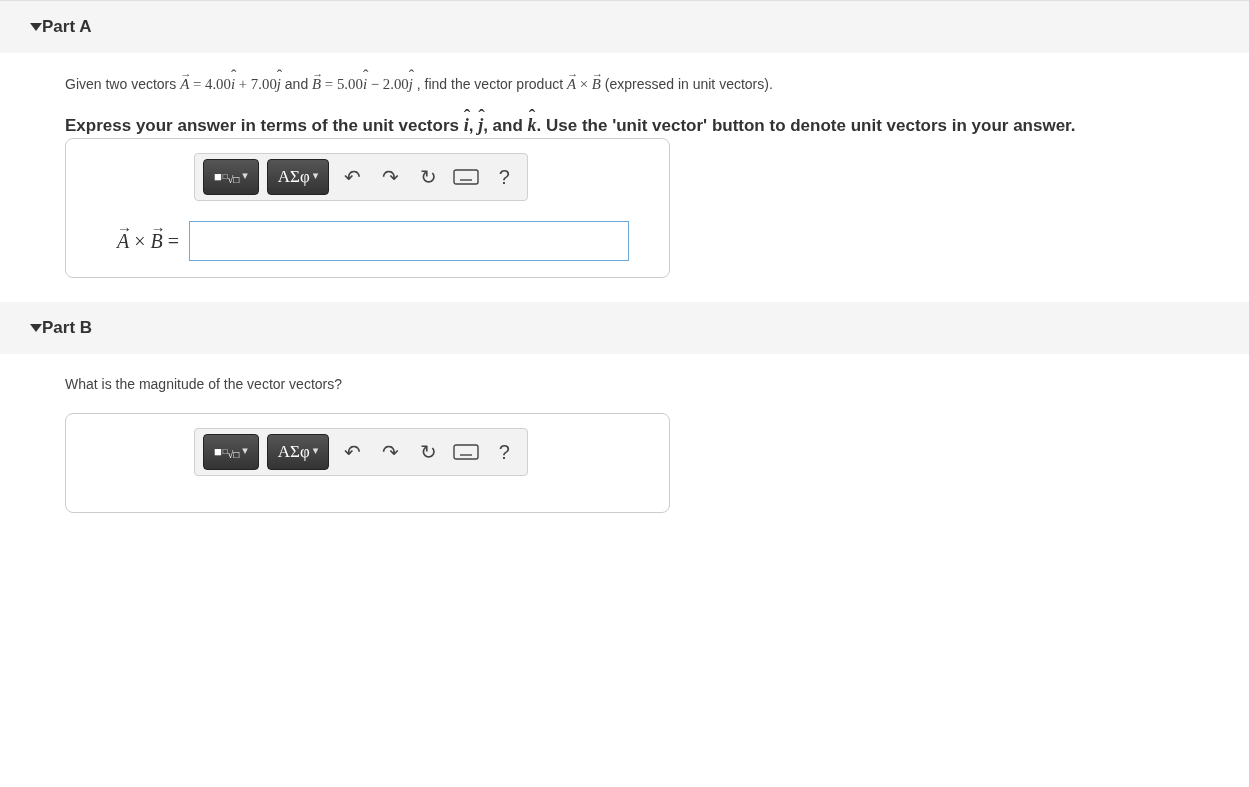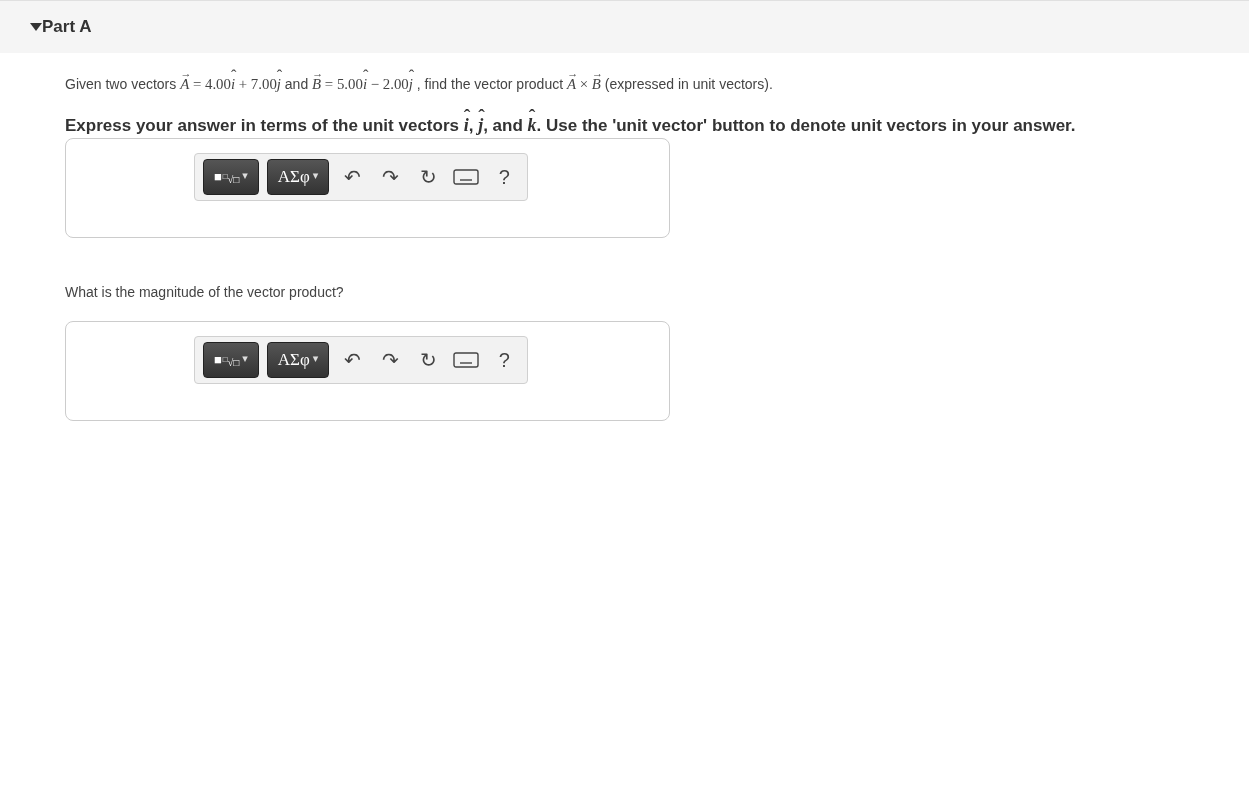--- a/index.html
+++ b/index.html
@@ -230,27 +230,37 @@
               <line x1="17" y1="5" x2="17" y2="5"></line>
               <line x1="21" y1="5" x2="21" y2="5"></line>
             <line x1="7" y1="11" x2="19" y2="11"></line>
           </svg>
         </div>
         <div class="tool-light">
             <span>?</span>
           </div>
       </div>
 
+      <div class="equation-row">
+        <div class="eq-label">
+          <span class="vec">A</span><span> × </span><span class="vec">B</span><span style="font-style:normal"> =</span>
+        </div>
+        <input class="answer-input" type="text" style="">
+      </div>
     </div>
 
   </div>
 
+  <div class="part-header">
+    <div class="caret-down"></div>
+    <div class="part-title">Part B</div>
+  </div>
 
   <div class="part-body">
-    <div class="question-text">What is the magnitude of the vector product?</div>
+    <div class="question-text">What is the magnitude of the vector vectors?</div>
 
     <div class="answer-box">
       <div class="toolbar">
         <button class="tool-btn-dark">
           <span class="root-icon">
               <span>■</span>
               <span style="font-size:10px;position:relative;top:2px;"><span style="font-size:8px;vertical-align:super">□</span><span>√□</span></span>
             </span>
             <span class="chev">▾</span>
         </button>

